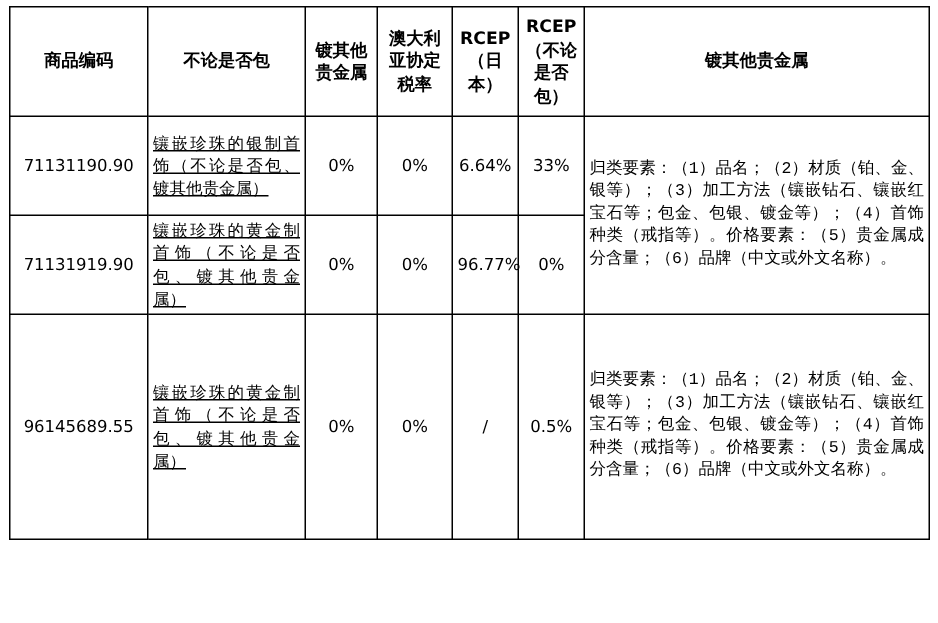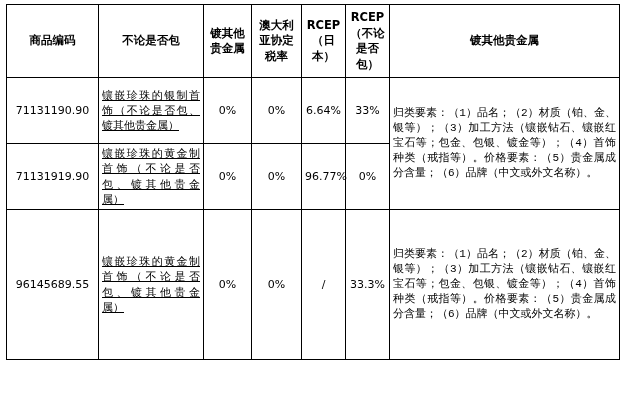--- a/index.html
+++ b/index.html
@@ -118,18 +118,18 @@
         <td class="rate">0%</td>
         <td class="rate">96.77%</td>
         <td class="rate">0%</td>
       </tr>
       <tr class="row3">
         <td class="code">96145689.55</td>
         <td class="name">镶嵌珍珠的黄金制首饰（不论是否包、镀其他贵金属）</td>
         <td class="rate">0%</td>
         <td class="rate">0%</td>
         <td class="rate">/</td>
-        <td class="rate">33.3%</td>
+        <td class="rate">0.5%</td>
         <td class="decl">归类要素：（1）品名；（2）材质（铂、金、银等）；（3）加工方法（镶嵌钻石、镶嵌红宝石等；包金、包银、镀金等）；（4）首饰种类（戒指等）。价格要素：（5）贵金属成分含量；（6）品牌（中文或外文名称）。</td>
       </tr>
     </tbody>
   </table>
 </div>
 
 </body></html>

